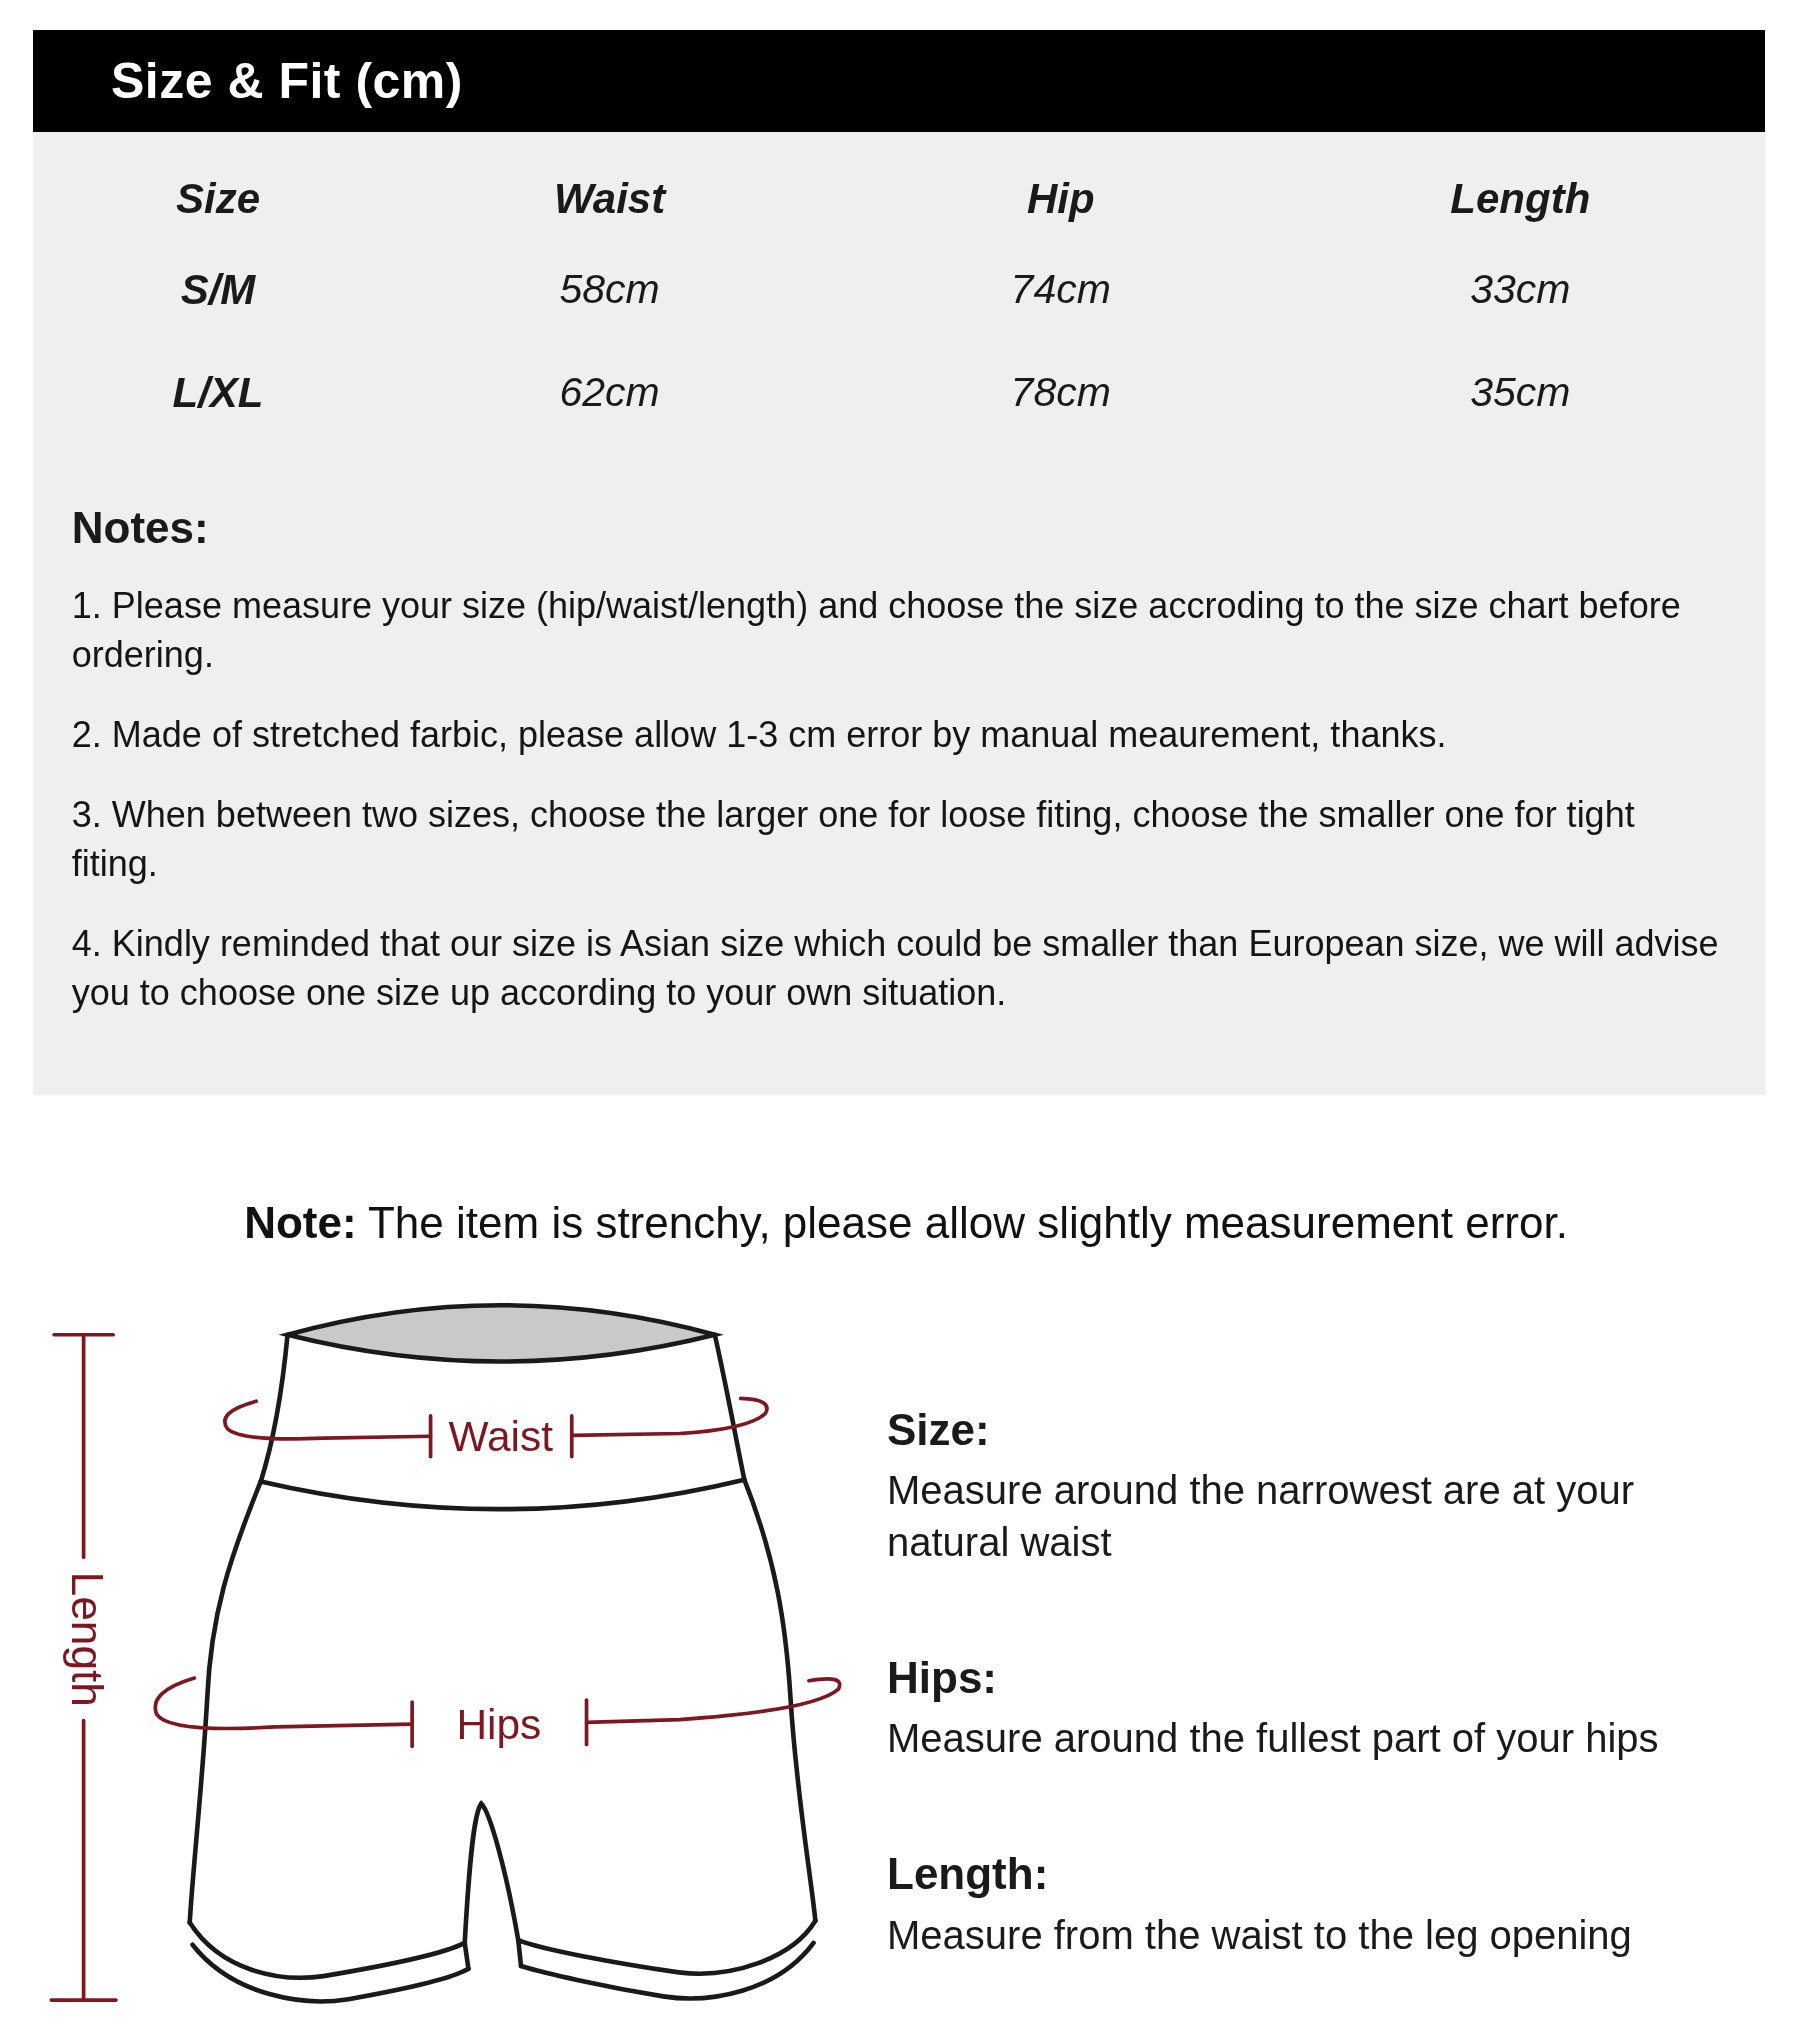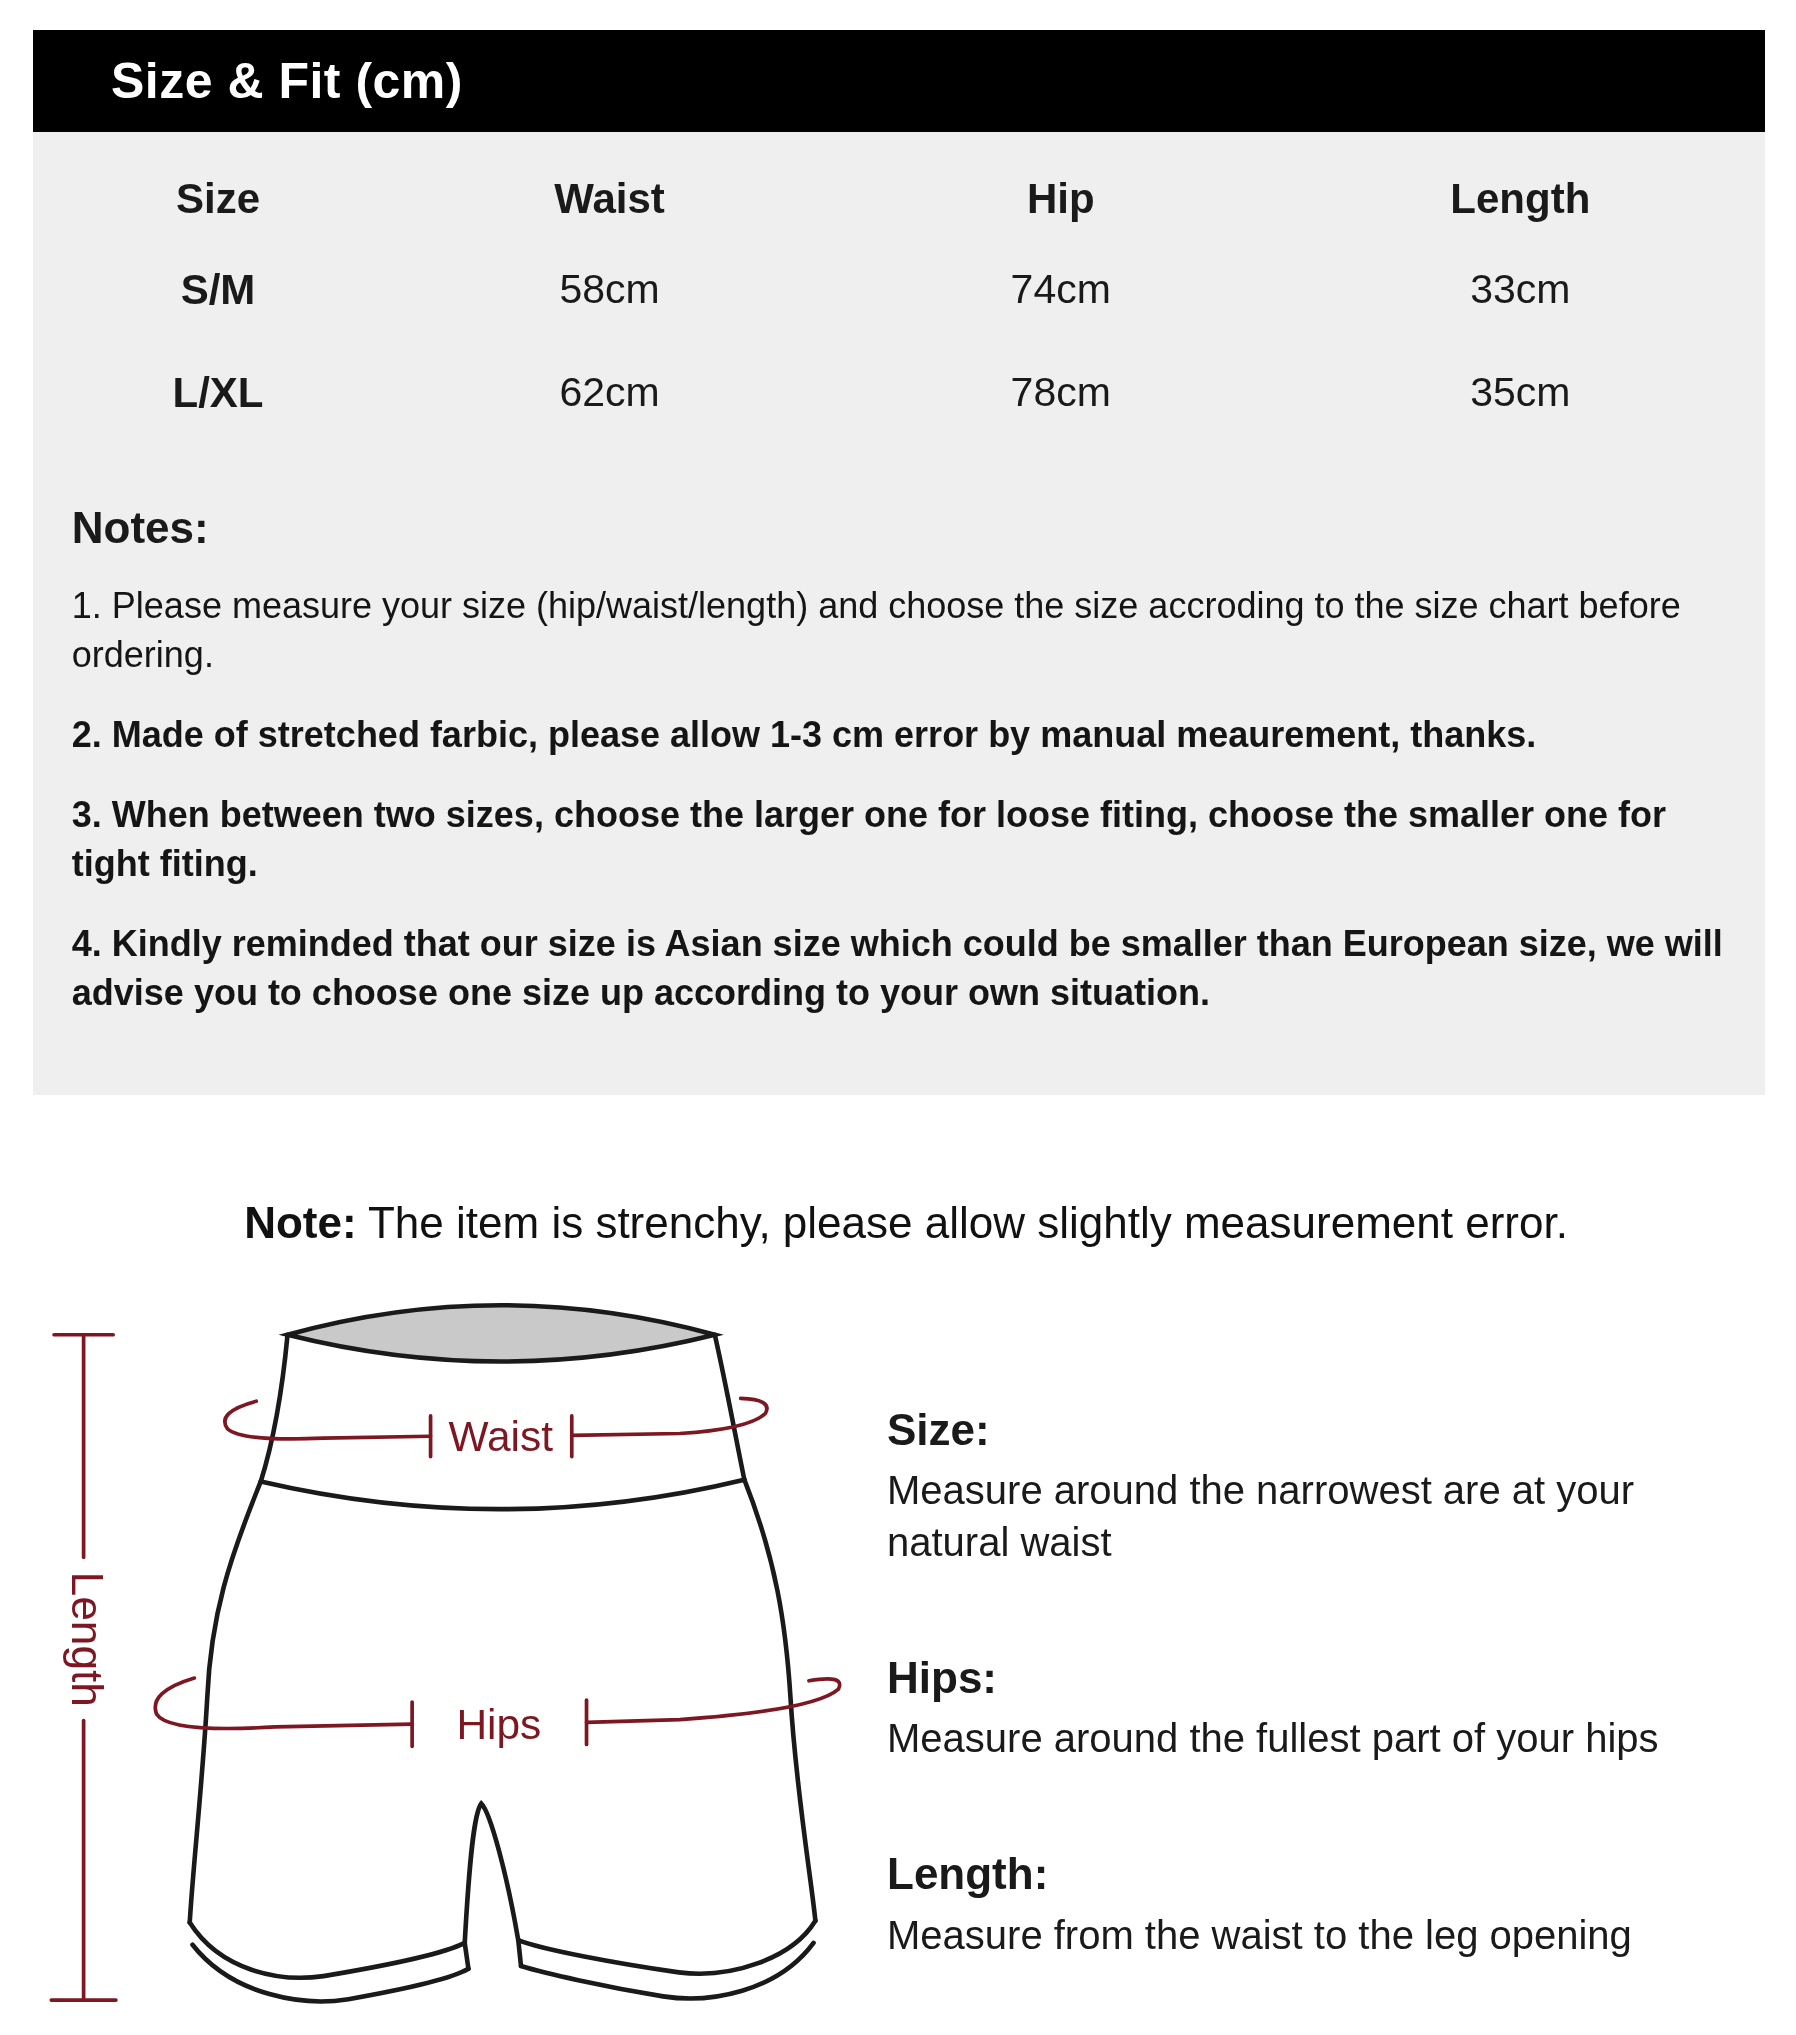--- a/index.html
+++ b/index.html
@@ -29,37 +29,38 @@
     margin:0 31px 0 33px;
     height:963px;
     background:#f0efef;
     padding:28px 14.8px 0 14.8px;
   }
   .size-table { width:100%; }
   .size-table .t-row {
     display:grid;
     grid-template-columns:20% 26% 27% 27%;
     align-items:center;
+    font-style:italic;
   }
   .size-table .t-head { height:78px; }
   .size-table .t-body { height:103px; }
   .size-table .cell { text-align:center; font-size:41px; }
   .size-table .t-head .cell { font-weight:bold; font-size:42px; }
   .size-table .cell.row-label { font-weight:bold; font-size:42px; }
   .notes-heading {
     margin:59px 0 0 24px;
     font-size:44px; font-weight:bold;
   }
   .note-para {
     margin:28px 0 0 24px;
     width:1652px;
     font-size:36px; line-height:49px;
     color:#151515;
   }
-  .note-para + .note-para { margin-top:31px;font-weight:bold; }
+  .note-para + .note-para { margin-top:31px; }
   
   .stretch-note {
     margin-top:103px;
     text-align:center;
     font-size:44px;
     color:#111111;
     padding-left:16px;
   }
   .stretch-note .b { font-weight:bold; }
   .diagram-wrap {

